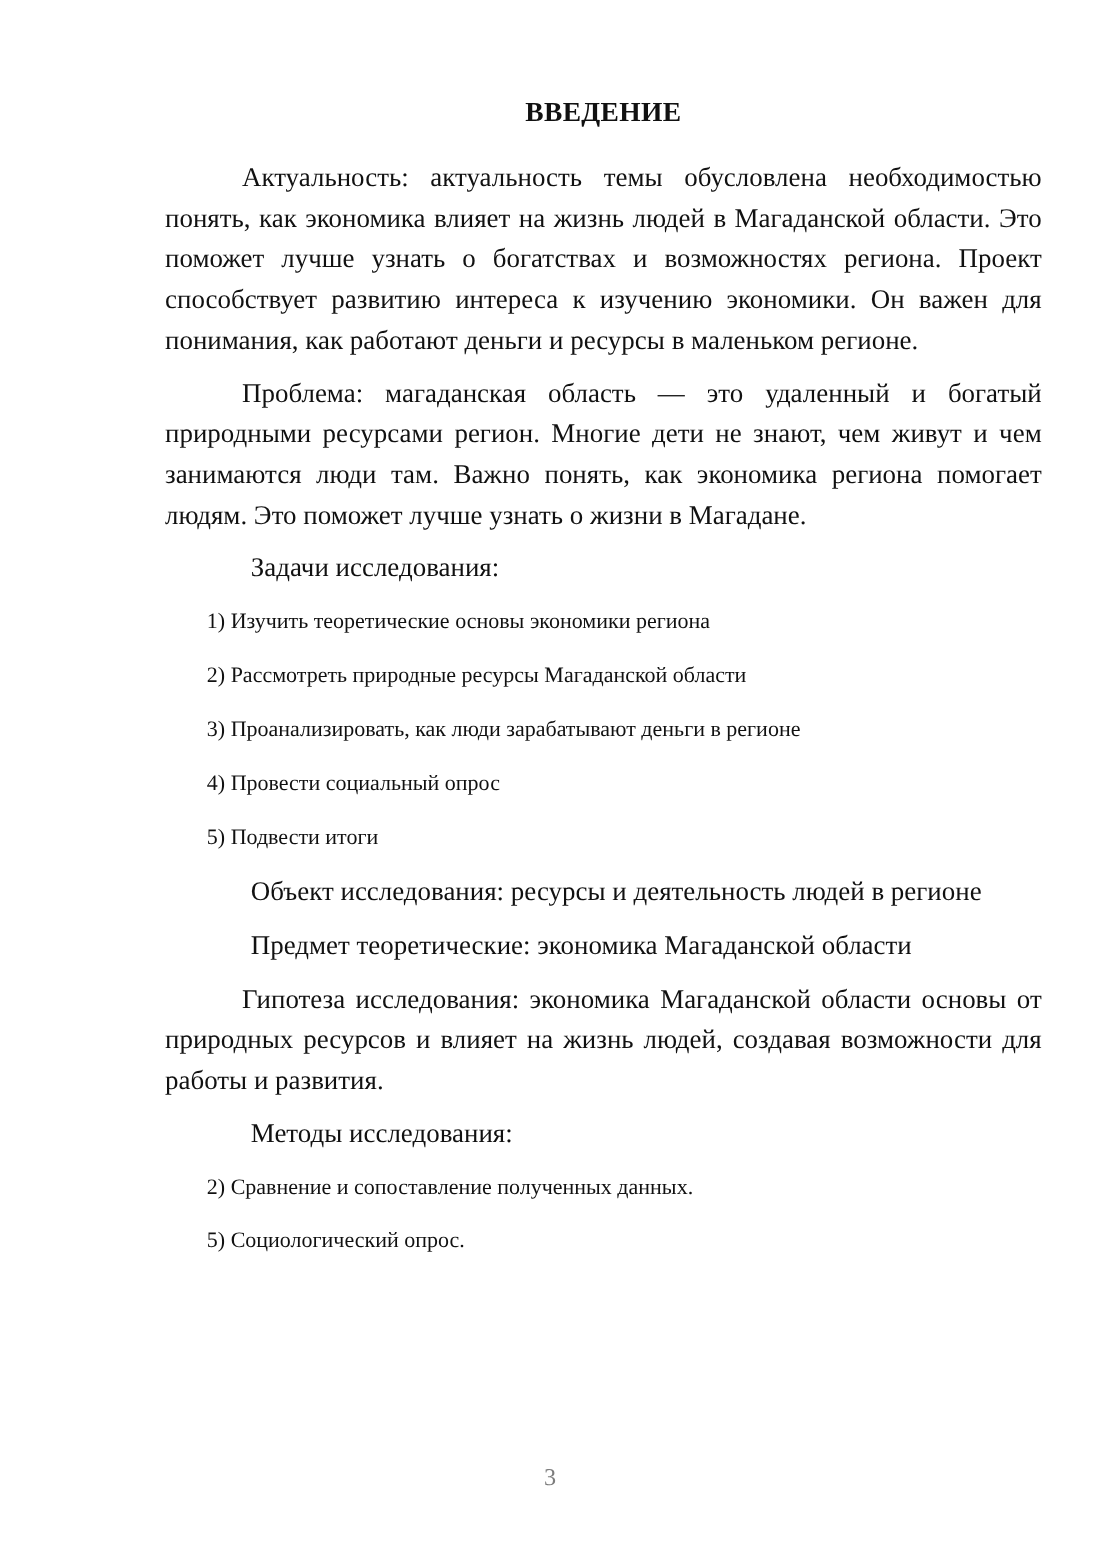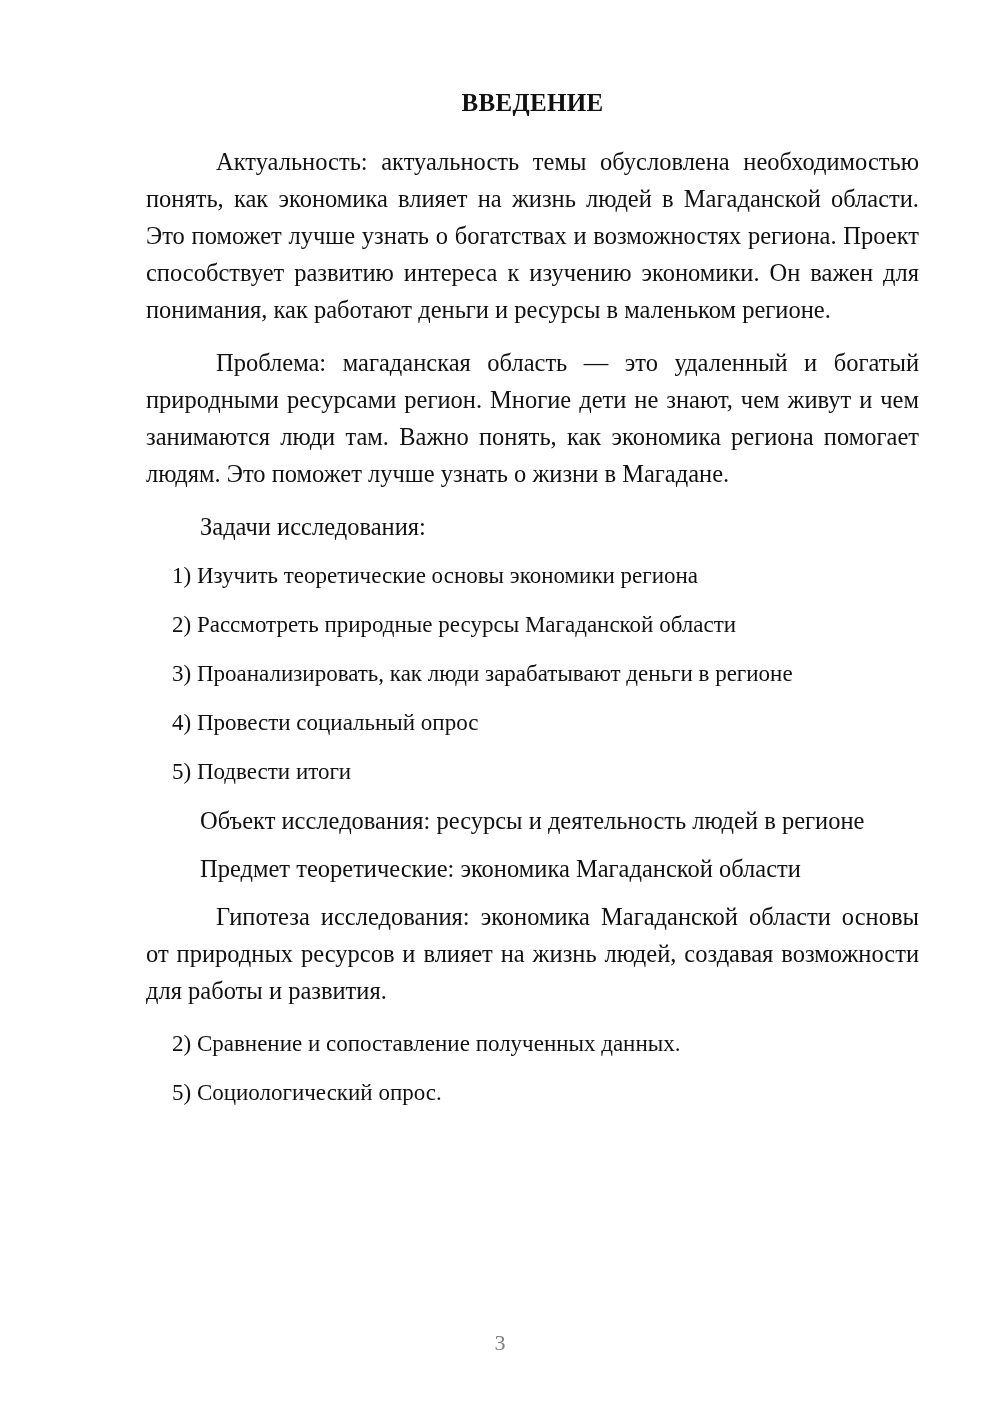--- a/index.html
+++ b/index.html
@@ -15,75 +15,75 @@
     margin: 0 auto;
     background: #ffffff;
     box-sizing: border-box;
     font-family: "Liberation Serif", "DejaVu Serif", serif;
     color: #111111;
     overflow: hidden;
   }
 
   .content {
     position: absolute;
-    left: 130px;
+    left: 146px;
     top: 0;
     width: 805px; 
   }
 
   .doc-title {
     margin: 0;
     padding-top: 88px;
     text-align: center;
     font-size: 25px;
     font-weight: bold;
     letter-spacing: 0.3px;
     line-height: 1.2;
   }
 
   .para {
-    margin: 16px;
+    margin: 4px;
     text-align: justify;
     text-justify: inter-word;
     font-size: 24.5px;
     line-height: 37px;
     text-indent: 70px;
     hyphens: none;
   }
 
   .para.first {
     margin-top: 25px;
   }
 
   .para.gap {
     margin-top: 11px;
   }
 
   
   .lead-line {
-    margin: 0;
+    margin: 12px;
     margin-top: 11px;
     text-align: left;
     font-size: 24.5px;
     line-height: 37px;
     text-indent: 70px;
   }
 
   .list {
     list-style: none;
     margin: 0;
     padding: 0;
   }
 
   .list-item {
     margin: 12px;
     padding-left: 42px;
     text-indent: -42px;
     margin-left: 42px;
-    font-size: 23px;
+    font-size: 20px;
     line-height: 37px;
     text-align: left;
   }
 
   .list-item + .list-item {
     margin-top: 11px;
   }
 
   .list-block {
     margin-top: 11px;
@@ -123,20 +123,21 @@
       <li class="list-item">4) Провести социальный опрос</li>
       <li class="list-item">5) Подвести итоги</li>
     </ul>
 
     <p class="lead-line">Объект исследования: ресурсы и деятельность людей в регионе</p>
 
     <p class="lead-line">Предмет теоретические: экономика Магаданской области</p>
 
     <p class="para gap">Гипотеза исследования: экономика Магаданской области основы от природных ресурсов и влияет на жизнь людей, создавая возможности для работы и развития.</p>
 
+    <p class="lead-line">Методы исследования:</p>
 
     <ul class="list list-block">
       <li class="list-item">2) Сравнение и сопоставление полученных данных.</li>
       <li class="list-item">5) Социологический опрос.</li>
     </ul>
 
   </div>
 
   <div class="page-number">3</div>
 

